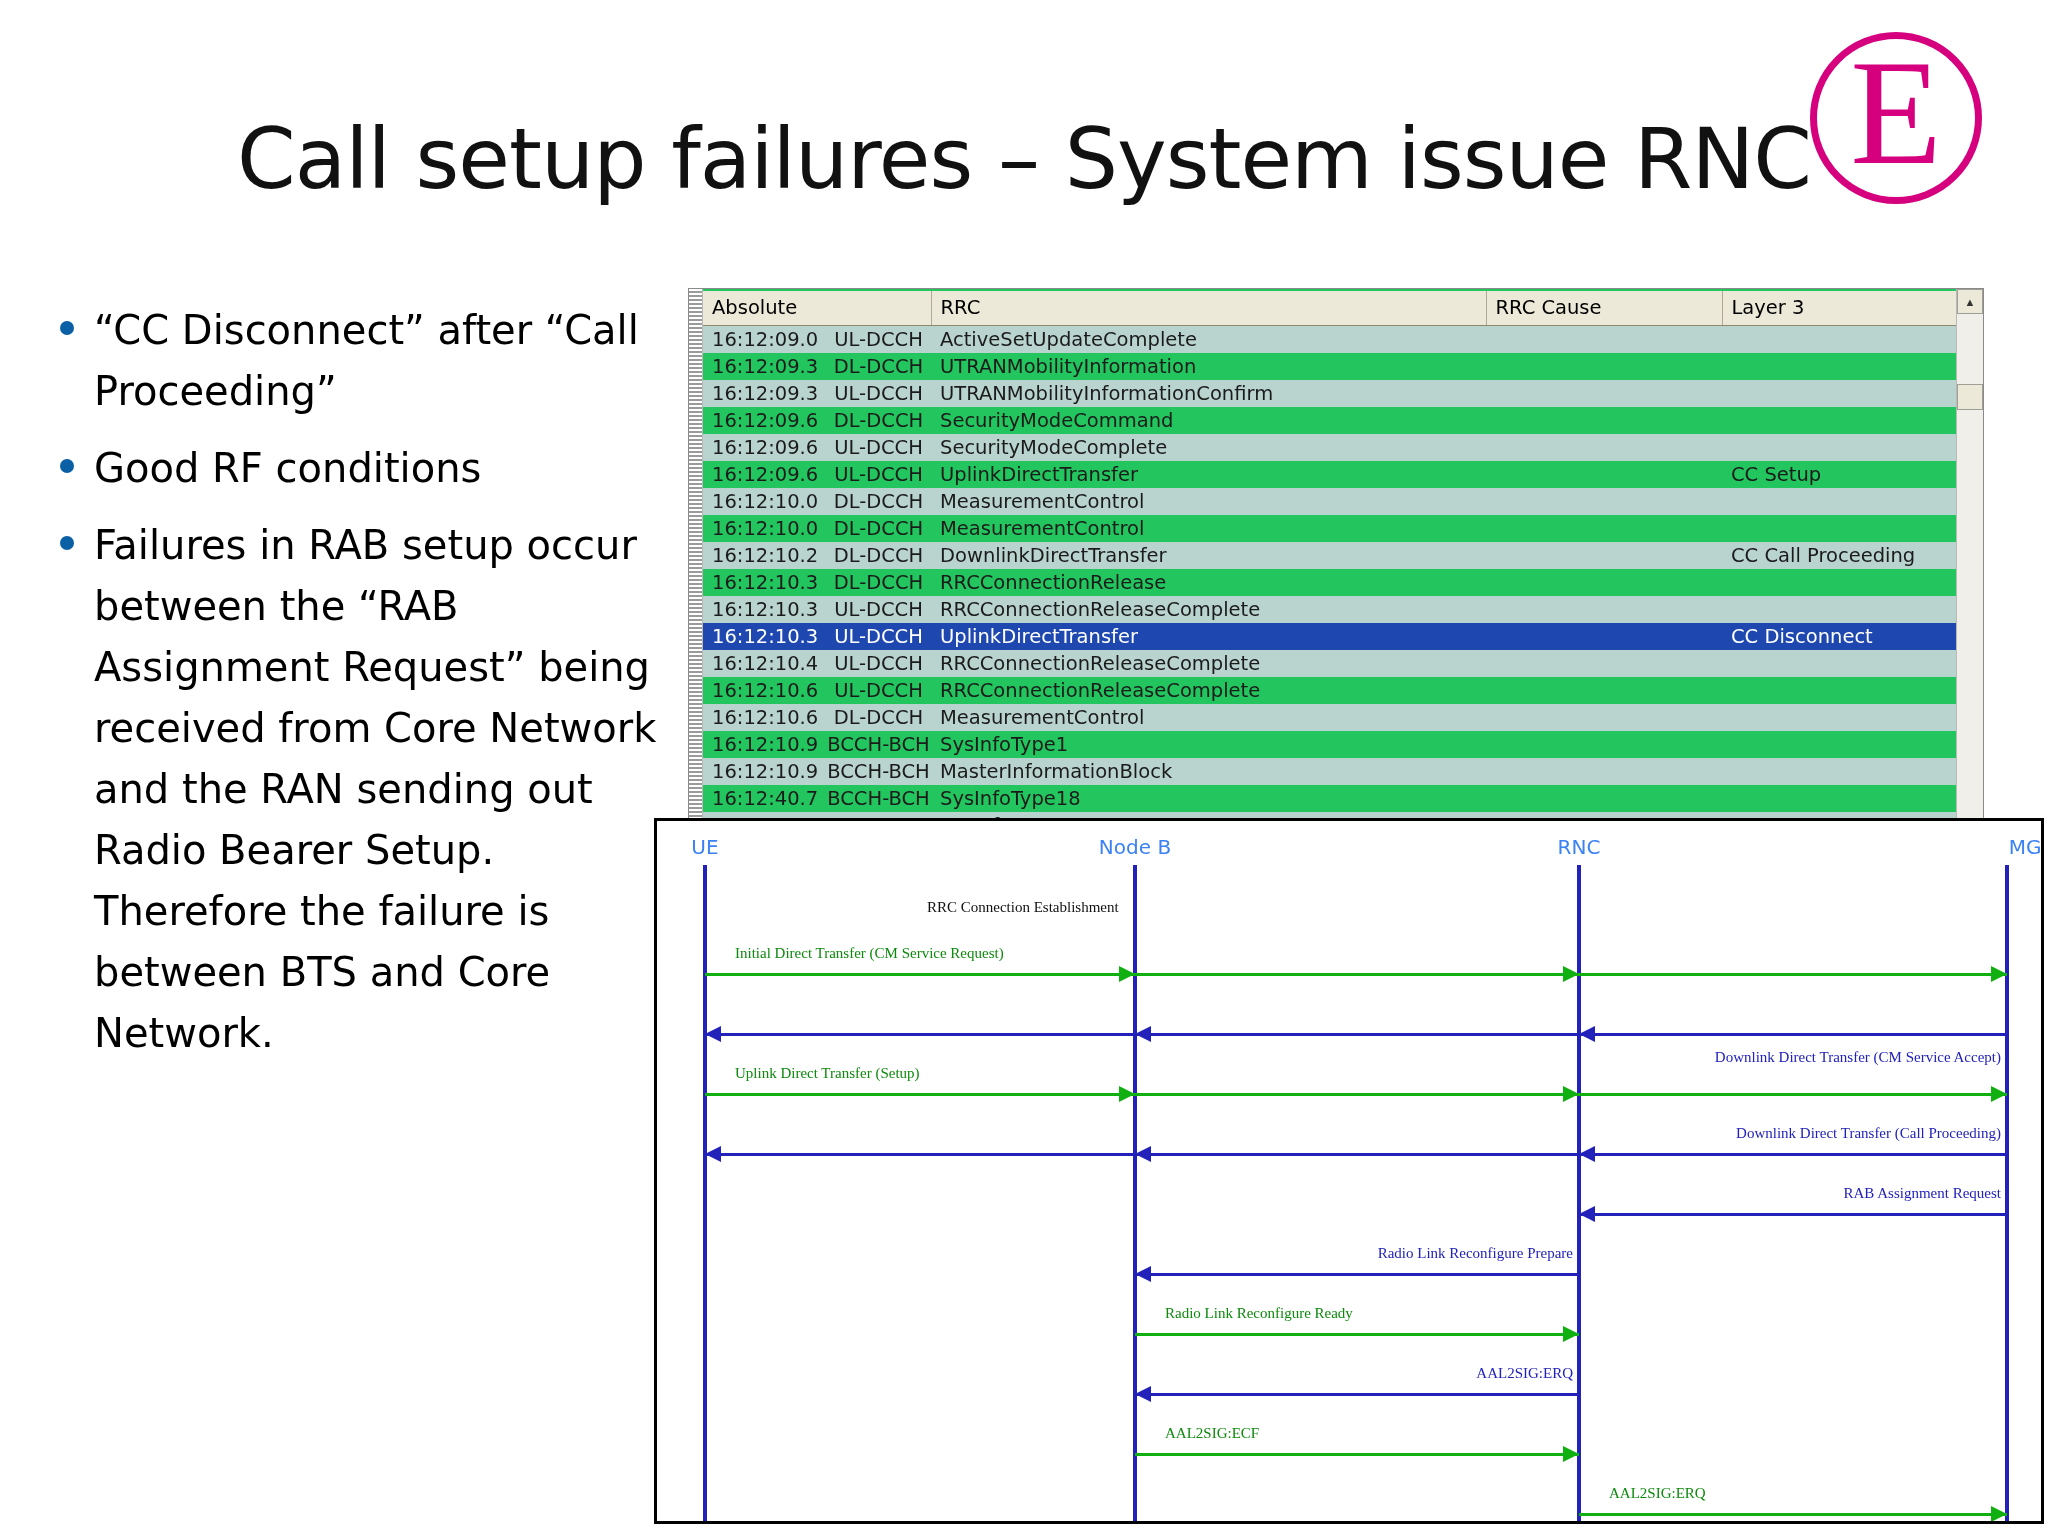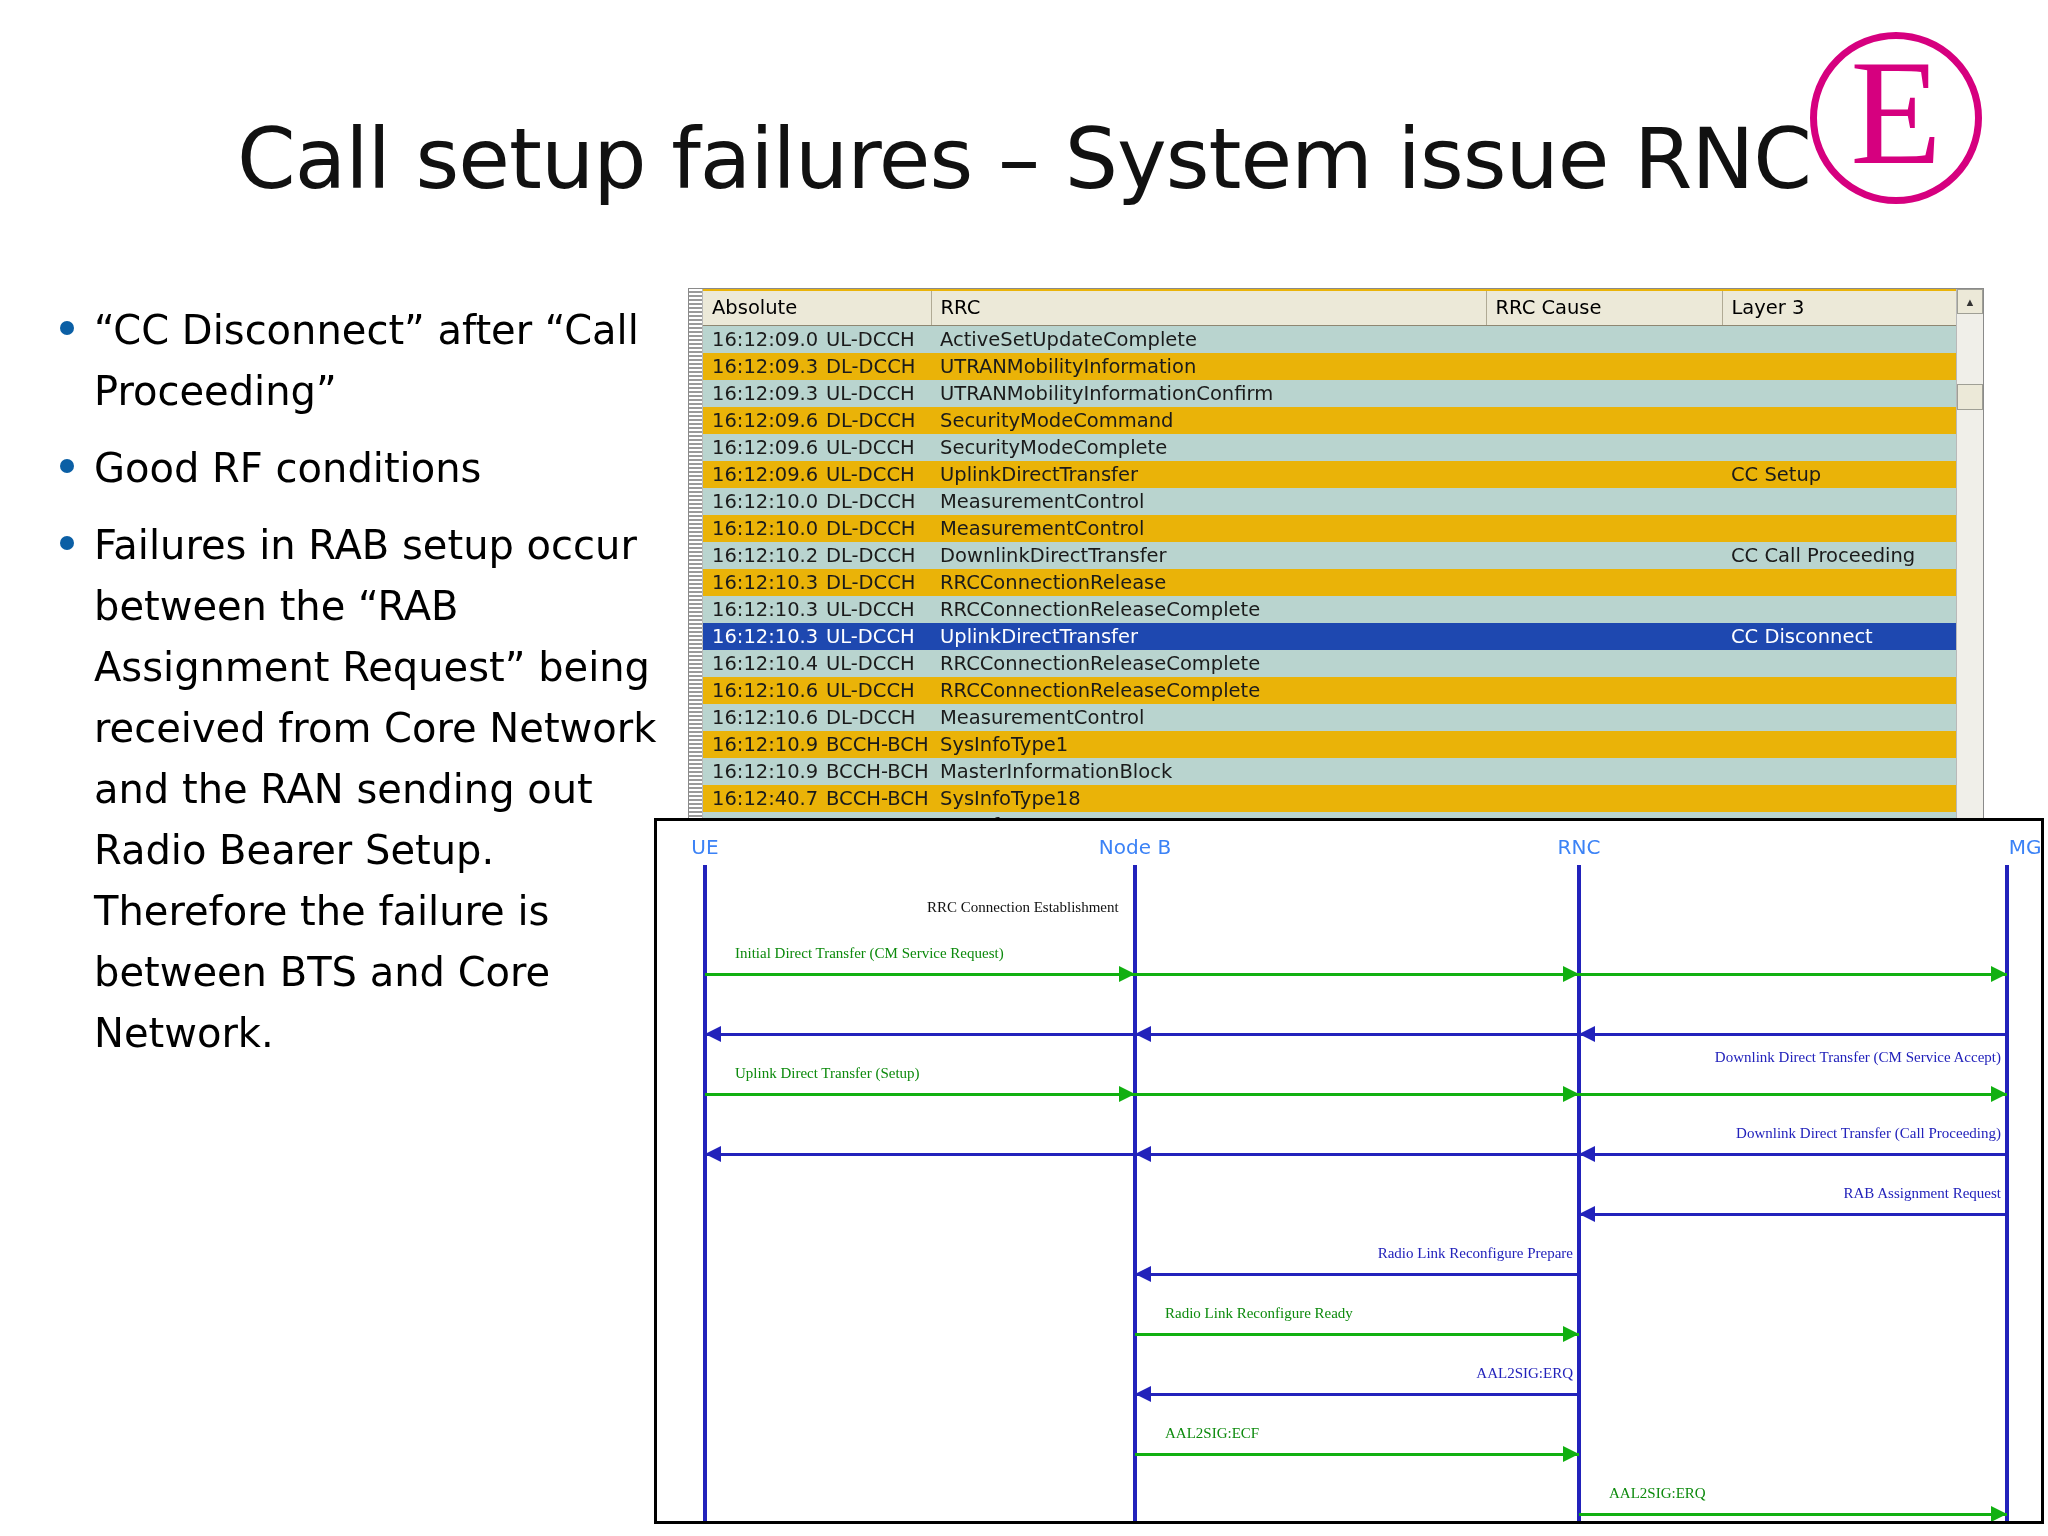--- a/index.html
+++ b/index.html
@@ -52,21 +52,21 @@
   }
   .btext{
     font-size:40px; line-height:61px; color:#000000;
     font-family:"DejaVu Sans", sans-serif;
   }
 
   
   #trace{
     position:absolute; left:688px; top:288px;
     width:1296px; height:545px;
-    background:#eab308;
+    background:#22c55e;
     border:1px solid #8a8a8a;
     box-sizing:border-box;
     overflow:hidden;
   }
   #trace-inner{
     position:absolute; left:14px; top:2px; right:0; bottom:0;
   }
   
   #trace-gutter{
     position:absolute; left:0; top:0; width:13px; height:100%;
@@ -93,21 +93,21 @@
   }
   table.tracetbl td{
     padding:2px 0 2px 9px;
     height:25px; box-sizing:border-box;
     white-space:nowrap; overflow:hidden;
     color:#1b1b1b;
   }
   tr.alt td{ background:#b9d4cf; }
   tr.sel td{ background:#1e48b0; color:#ffffff; }
   td.c-abs{ width:128px; }
-  td.c-rrc{ width:100px; }
+  td.c-rrc{ width:100px;text-align:center; }
   td.c-msg{ width:555px; }
   td.c-cause{ width:236px; }
   td.c-l3{ width:236px; }
 
   
   #vscroll{
     position:absolute; right:0; top:0; width:26px; height:100%;
     background:#f0efe9; border-left:1px solid #b9b9b9;
   }
   .sb-btn{

